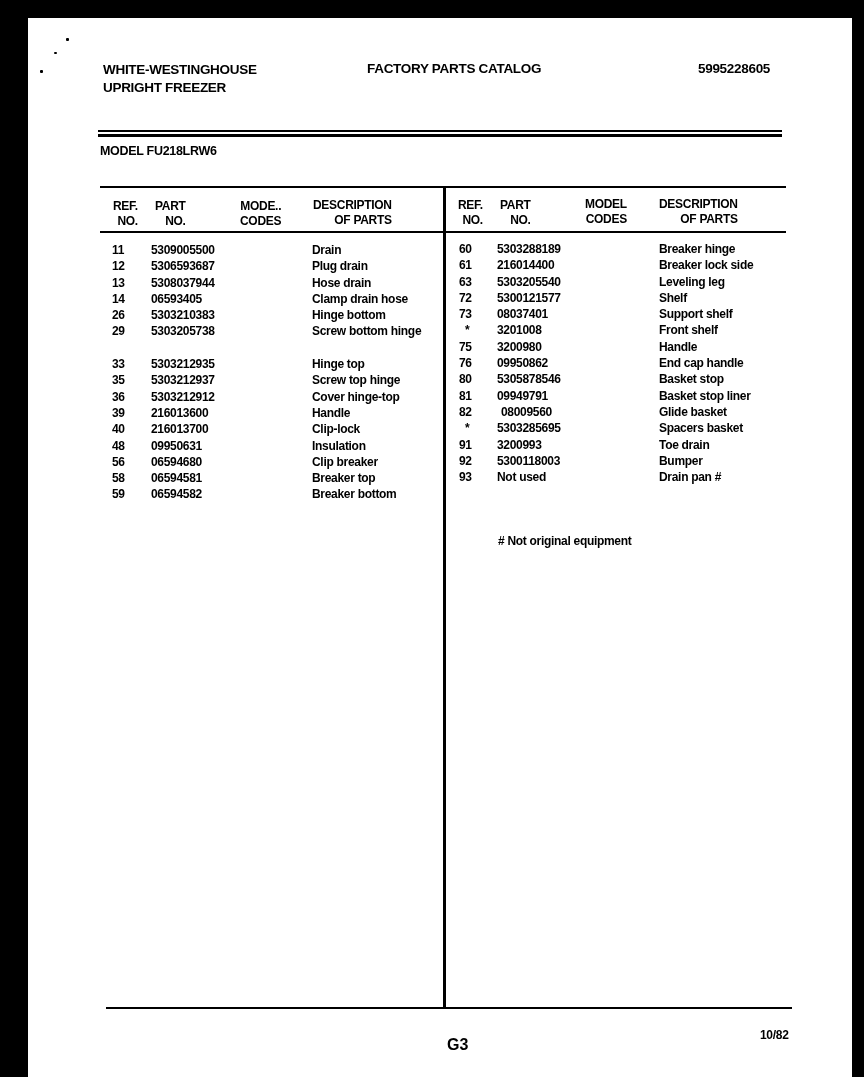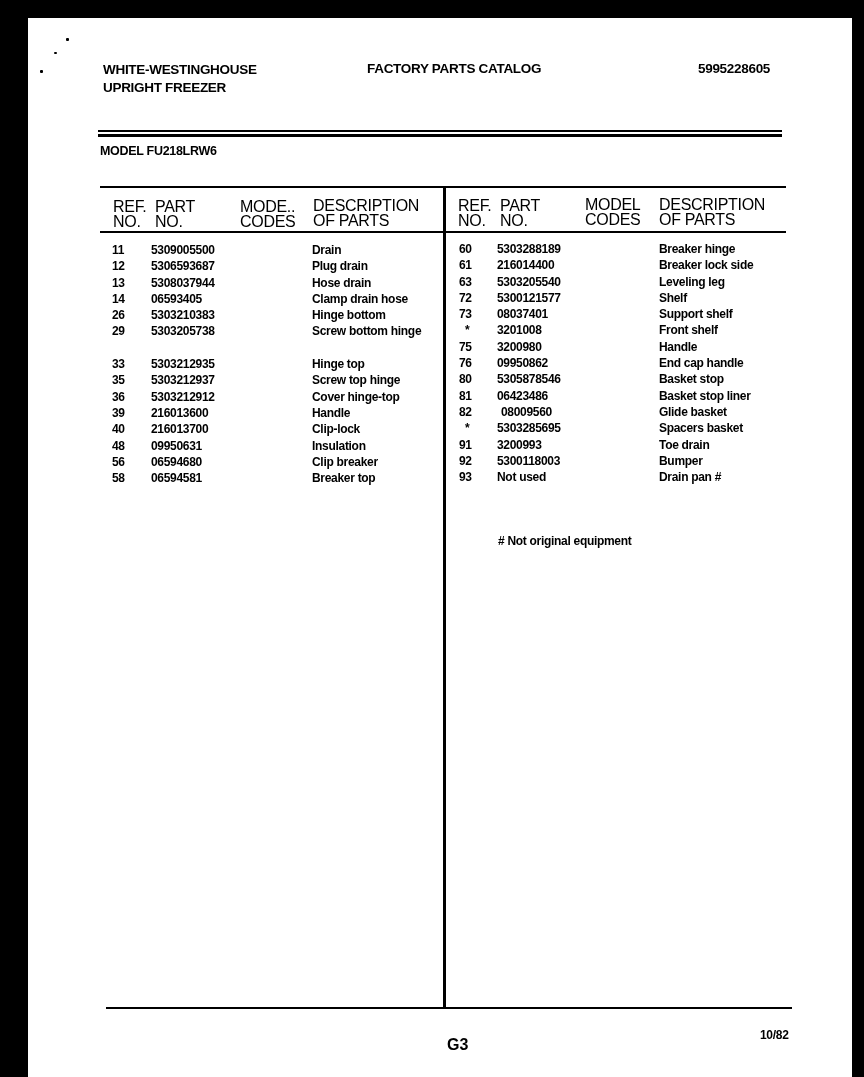--- a/index.html
+++ b/index.html
@@ -4,21 +4,21 @@
 <style>
   html, body { margin:0; padding:0; }
   body { width:864px; height:1077px; background:#000; position:relative; overflow:hidden;
          font-family:"Liberation Sans", sans-serif; color:#000; }
   .page { position:absolute; left:28px; top:18px; width:824px; height:1059px; background:#fff; }
   .abs { position:absolute; white-space:nowrap; }
   .hdr { font-size:13.5px; font-weight:bold; letter-spacing:-0.3px; }
   .cell { font-size:12px; font-weight:bold; letter-spacing:-0.3px; line-height:16.3px; }
   .rule { position:absolute; background:#000; }
   .dot { position:absolute; background:#000; border-radius:1px; }
-  .colhead { font-size:16px; font-weight:normal; line-height:15px; letter-spacing:-0.3px; }
+  .colhead { font-size:12px; font-weight:bold; line-height:15px; letter-spacing:-0.3px;text-align:right; }
   .rows { position:absolute; }
   .row { position:relative; height:16.3px; }
   .row span { position:absolute; top:0; }
 </style>
 </head>
 <body>
 
 <div class="page">
 
   <div class="dot" style="left:38px;top:20px;width:3px;height:3px;"></div>
@@ -143,20 +143,25 @@
     <div class="row">
         <span style="left:0">56</span>
         <span style="left:39px">06594680</span>
         <span style="left:200px">Clip breaker</span>
       </div>
     <div class="row">
         <span style="left:0">58</span>
         <span style="left:39px">06594581</span>
         <span style="left:200px">Breaker top</span>
       </div>
+    <div class="row">
+        <span style="left:0">59</span>
+        <span style="left:39px">06594582</span>
+        <span style="left:200px">Breaker bottom</span>
+      </div>
   </div>
 
   <div class="rows cell" style="left:431px;top:223px;width:330px;">
     <div class="row">
         <span style="left:0">60</span>
         <span style="left:38px">5303288189</span>
         <span style="left:200px">Breaker hinge</span>
       </div>
     <div class="row">
         <span style="left:0">61</span>
@@ -193,21 +198,21 @@
         <span style="left:38px">09950862</span>
         <span style="left:200px">End cap handle</span>
       </div>
     <div class="row">
         <span style="left:0">80</span>
         <span style="left:38px">5305878546</span>
         <span style="left:200px">Basket stop</span>
       </div>
     <div class="row">
         <span style="left:0">81</span>
-        <span style="left:38px">06423486</span>
+        <span style="left:38px">09949791</span>
         <span style="left:200px">Basket stop liner</span>
       </div>
     <div class="row">
         <span style="left:0">82</span>
         <span style="left:42px">08009560</span>
         <span style="left:200px">Glide basket</span>
       </div>
     <div class="row">
         <span style="left:6px">*</span>
         <span style="left:38px">5303285695</span>

